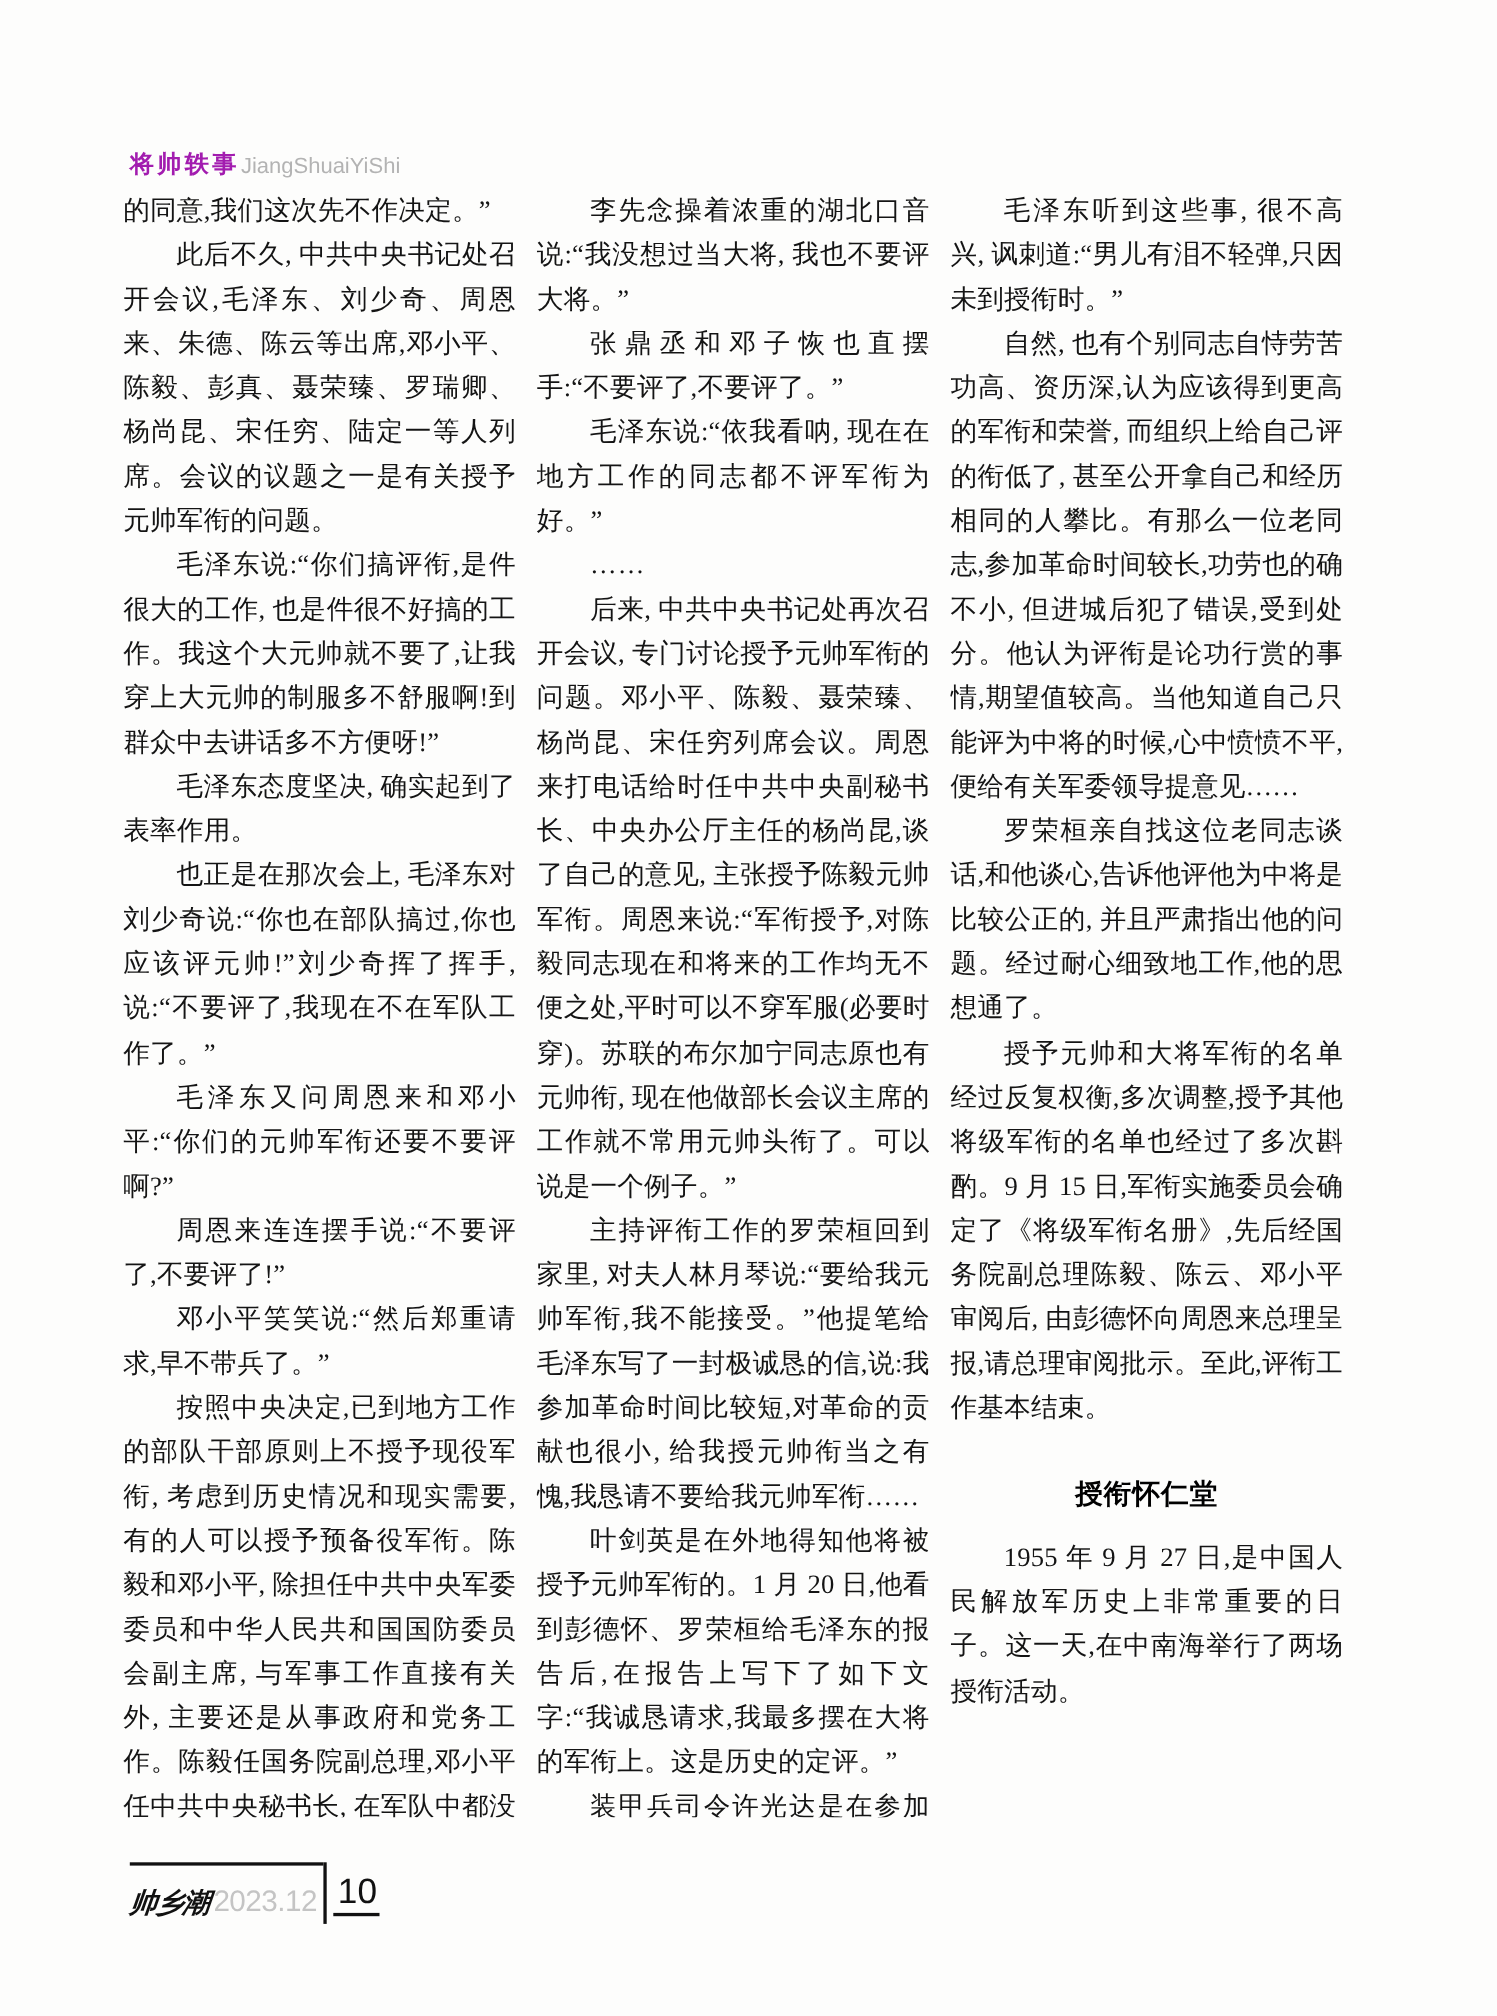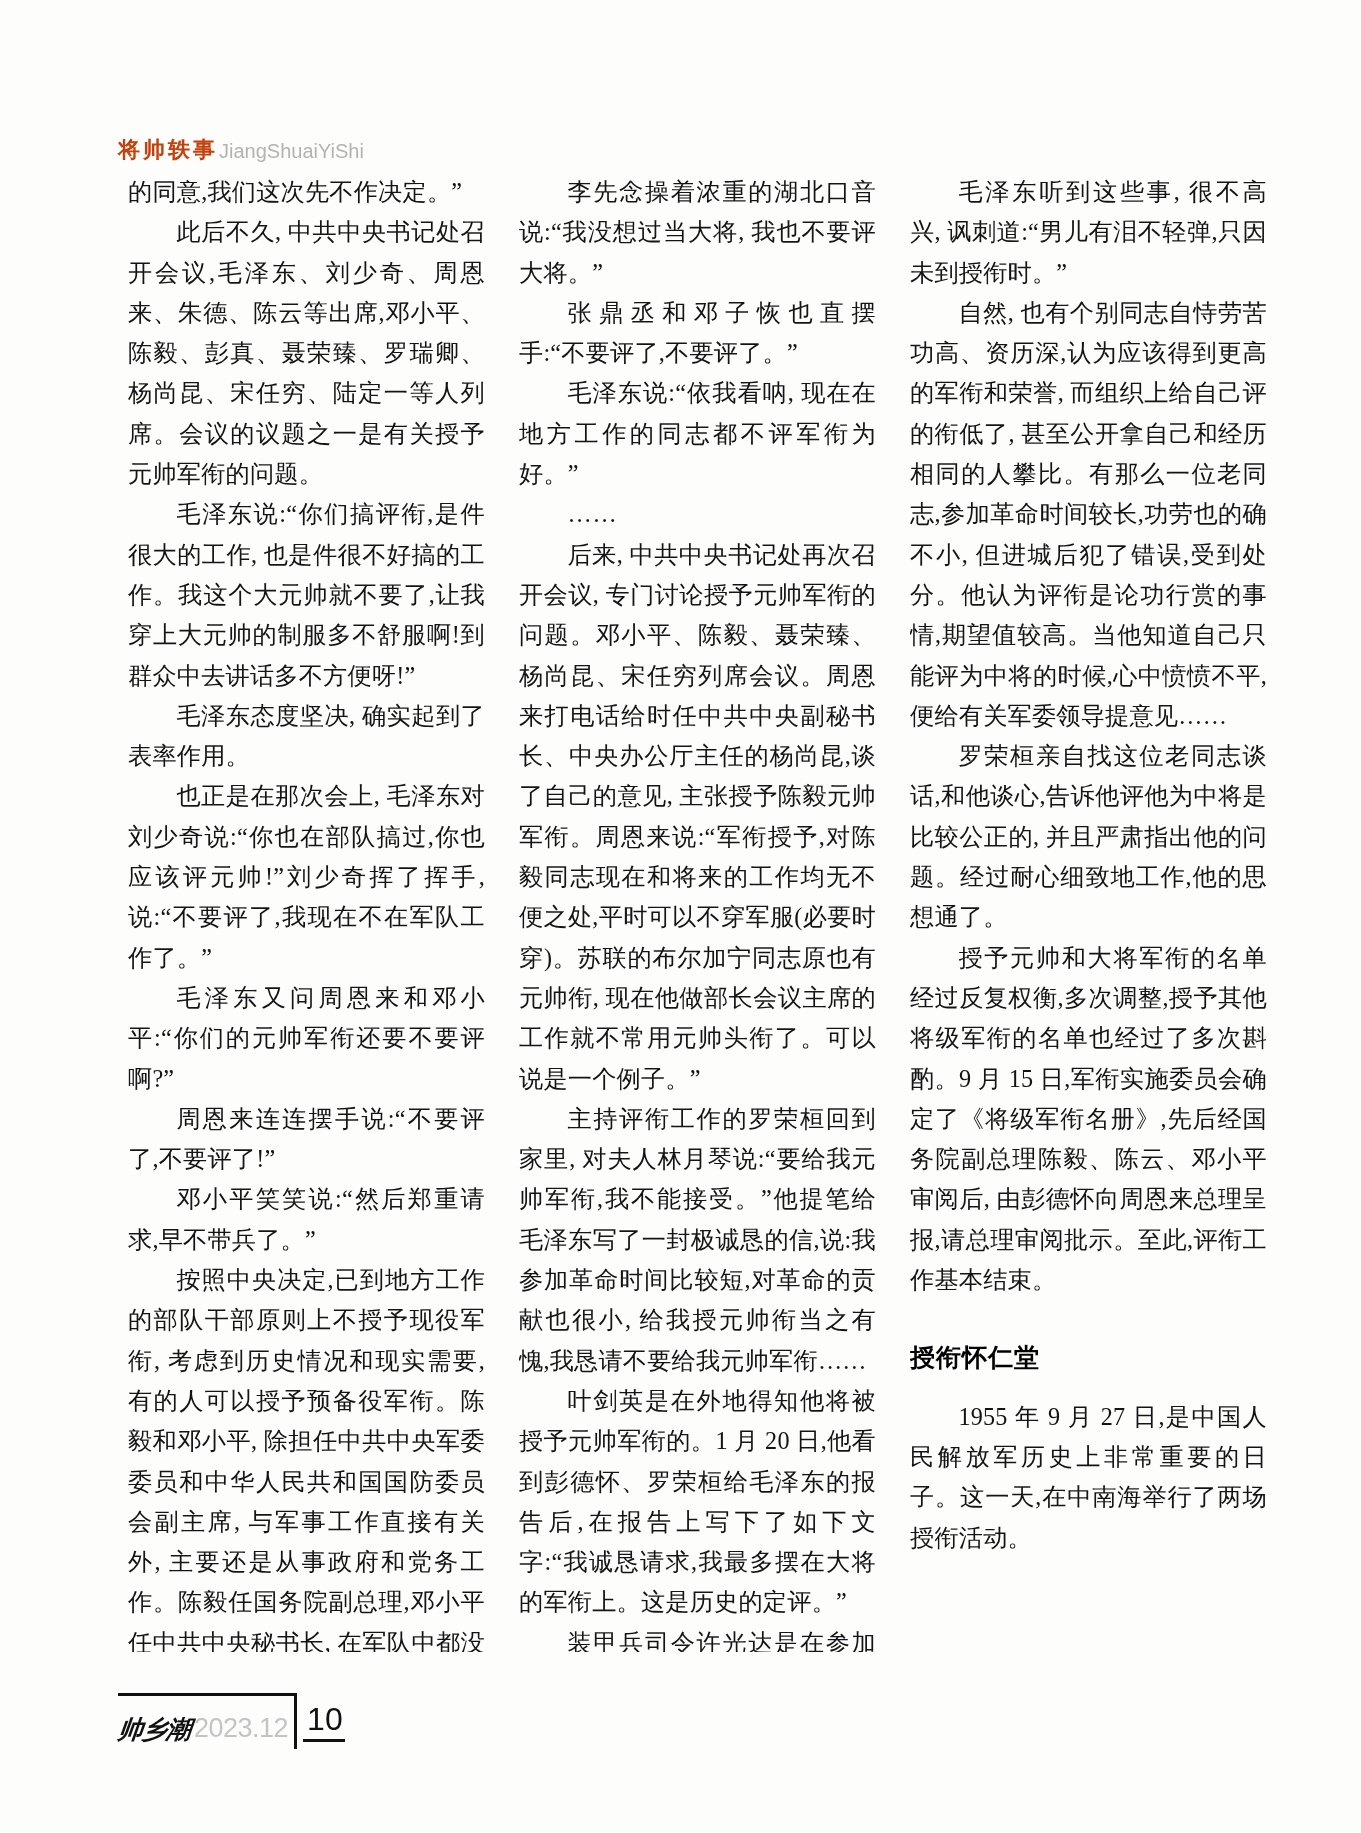--- a/index.html
+++ b/index.html
@@ -29,21 +29,21 @@
     top: 128px;
     display: flex;
     align-items: flex-end;
     height: 34px;
   }
   .rh-cn {
     font-family: "DejaVu Sans", sans-serif;
     font-weight: 700;
     font-size: 22px;
     letter-spacing: 3px;
-    color: #c2410c;
+    color: #a21caf;
     line-height: 1;
     position: relative;
     padding: 2px 0 1px 0;
   }
   .rh-cn::before {
     content: "";
     position: absolute;
     left: 0; right: 3px; top: 1px;
     height: 14px;
     background: #d8d8d8;
@@ -55,26 +55,26 @@
     color: #b3b3b3;
     letter-spacing: 0px;
     line-height: 1;
     margin-left: 1px;
     padding-bottom: 1px;
   }
 
   
   .cols {
     position: absolute;
-    left: 128px;
+    left: 112px;
     top: 172px;
     width: 1140px;
     height: 1480px;
     display: flex;
-    gap: 34px;
+    gap: 19px;
   }
   .col {
     width: 357px;
     overflow: hidden;
   }
   .col p {
     margin: 0;
     font-size: 24.2px;
     line-height: 40.3px;
     text-align: justify;
@@ -86,20 +86,21 @@
   }
   .col p.noindent { text-indent: 0; }
   .col p.ellipsis { text-indent: 2em; letter-spacing: 1px; }
 
   .section-head {
     margin: 0;
     font-family: "DejaVu Sans", sans-serif;
     font-weight: 700;
     font-size: 25px;
     line-height: 40.3px;
+    text-align: center;
     text-indent: 0;
     letter-spacing: 1px;
     color: #000;
     padding-top: 38px;
     padding-bottom: 18px;
   }
 
   
   .footer {
     position: absolute;

